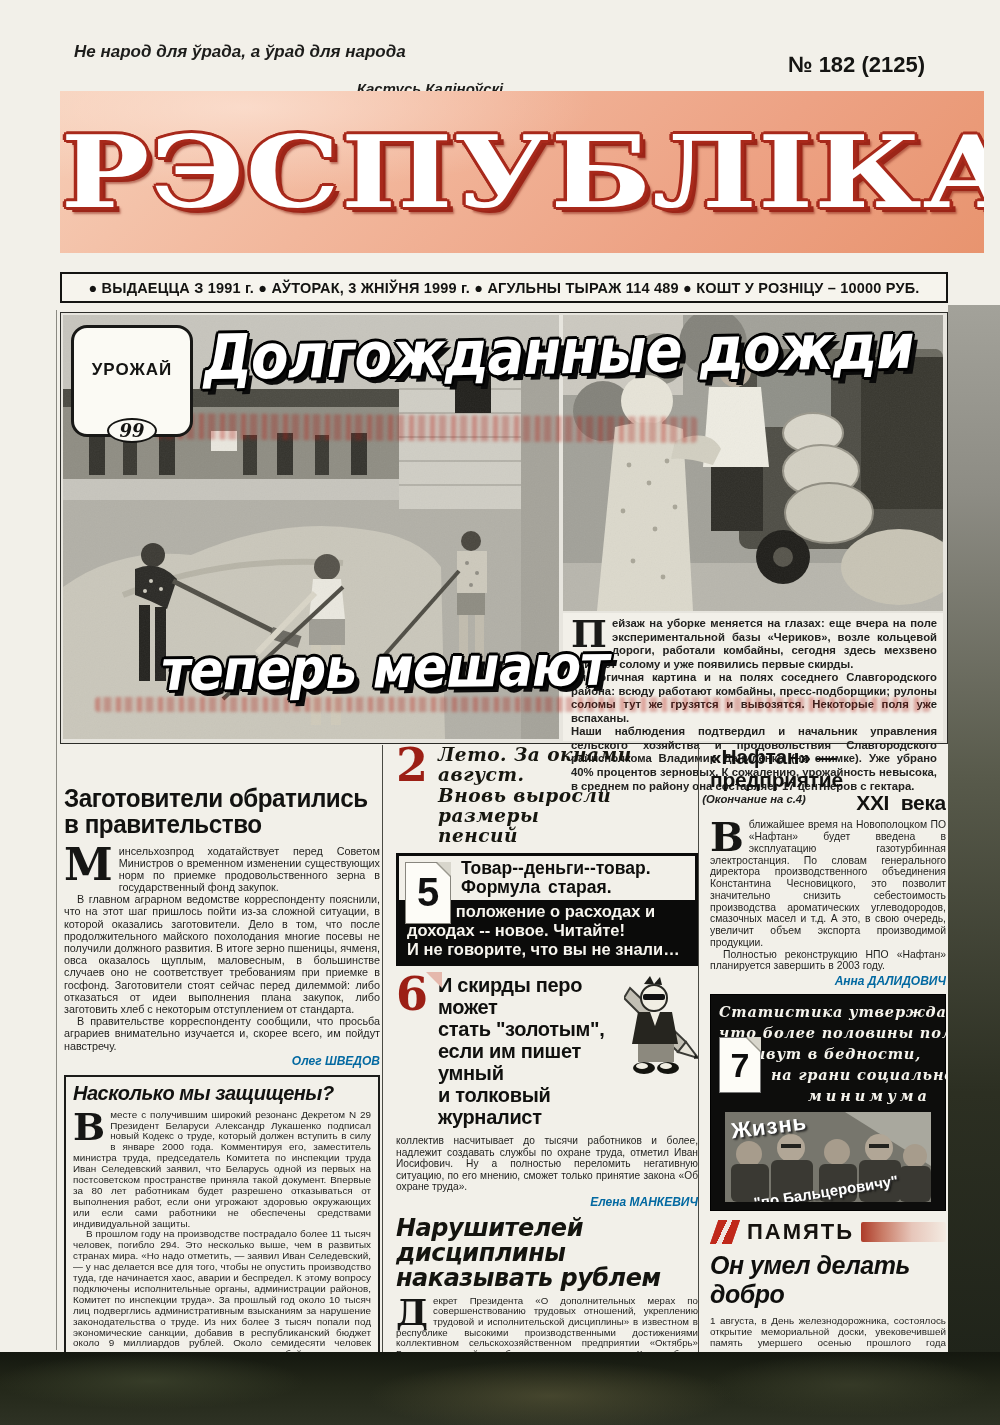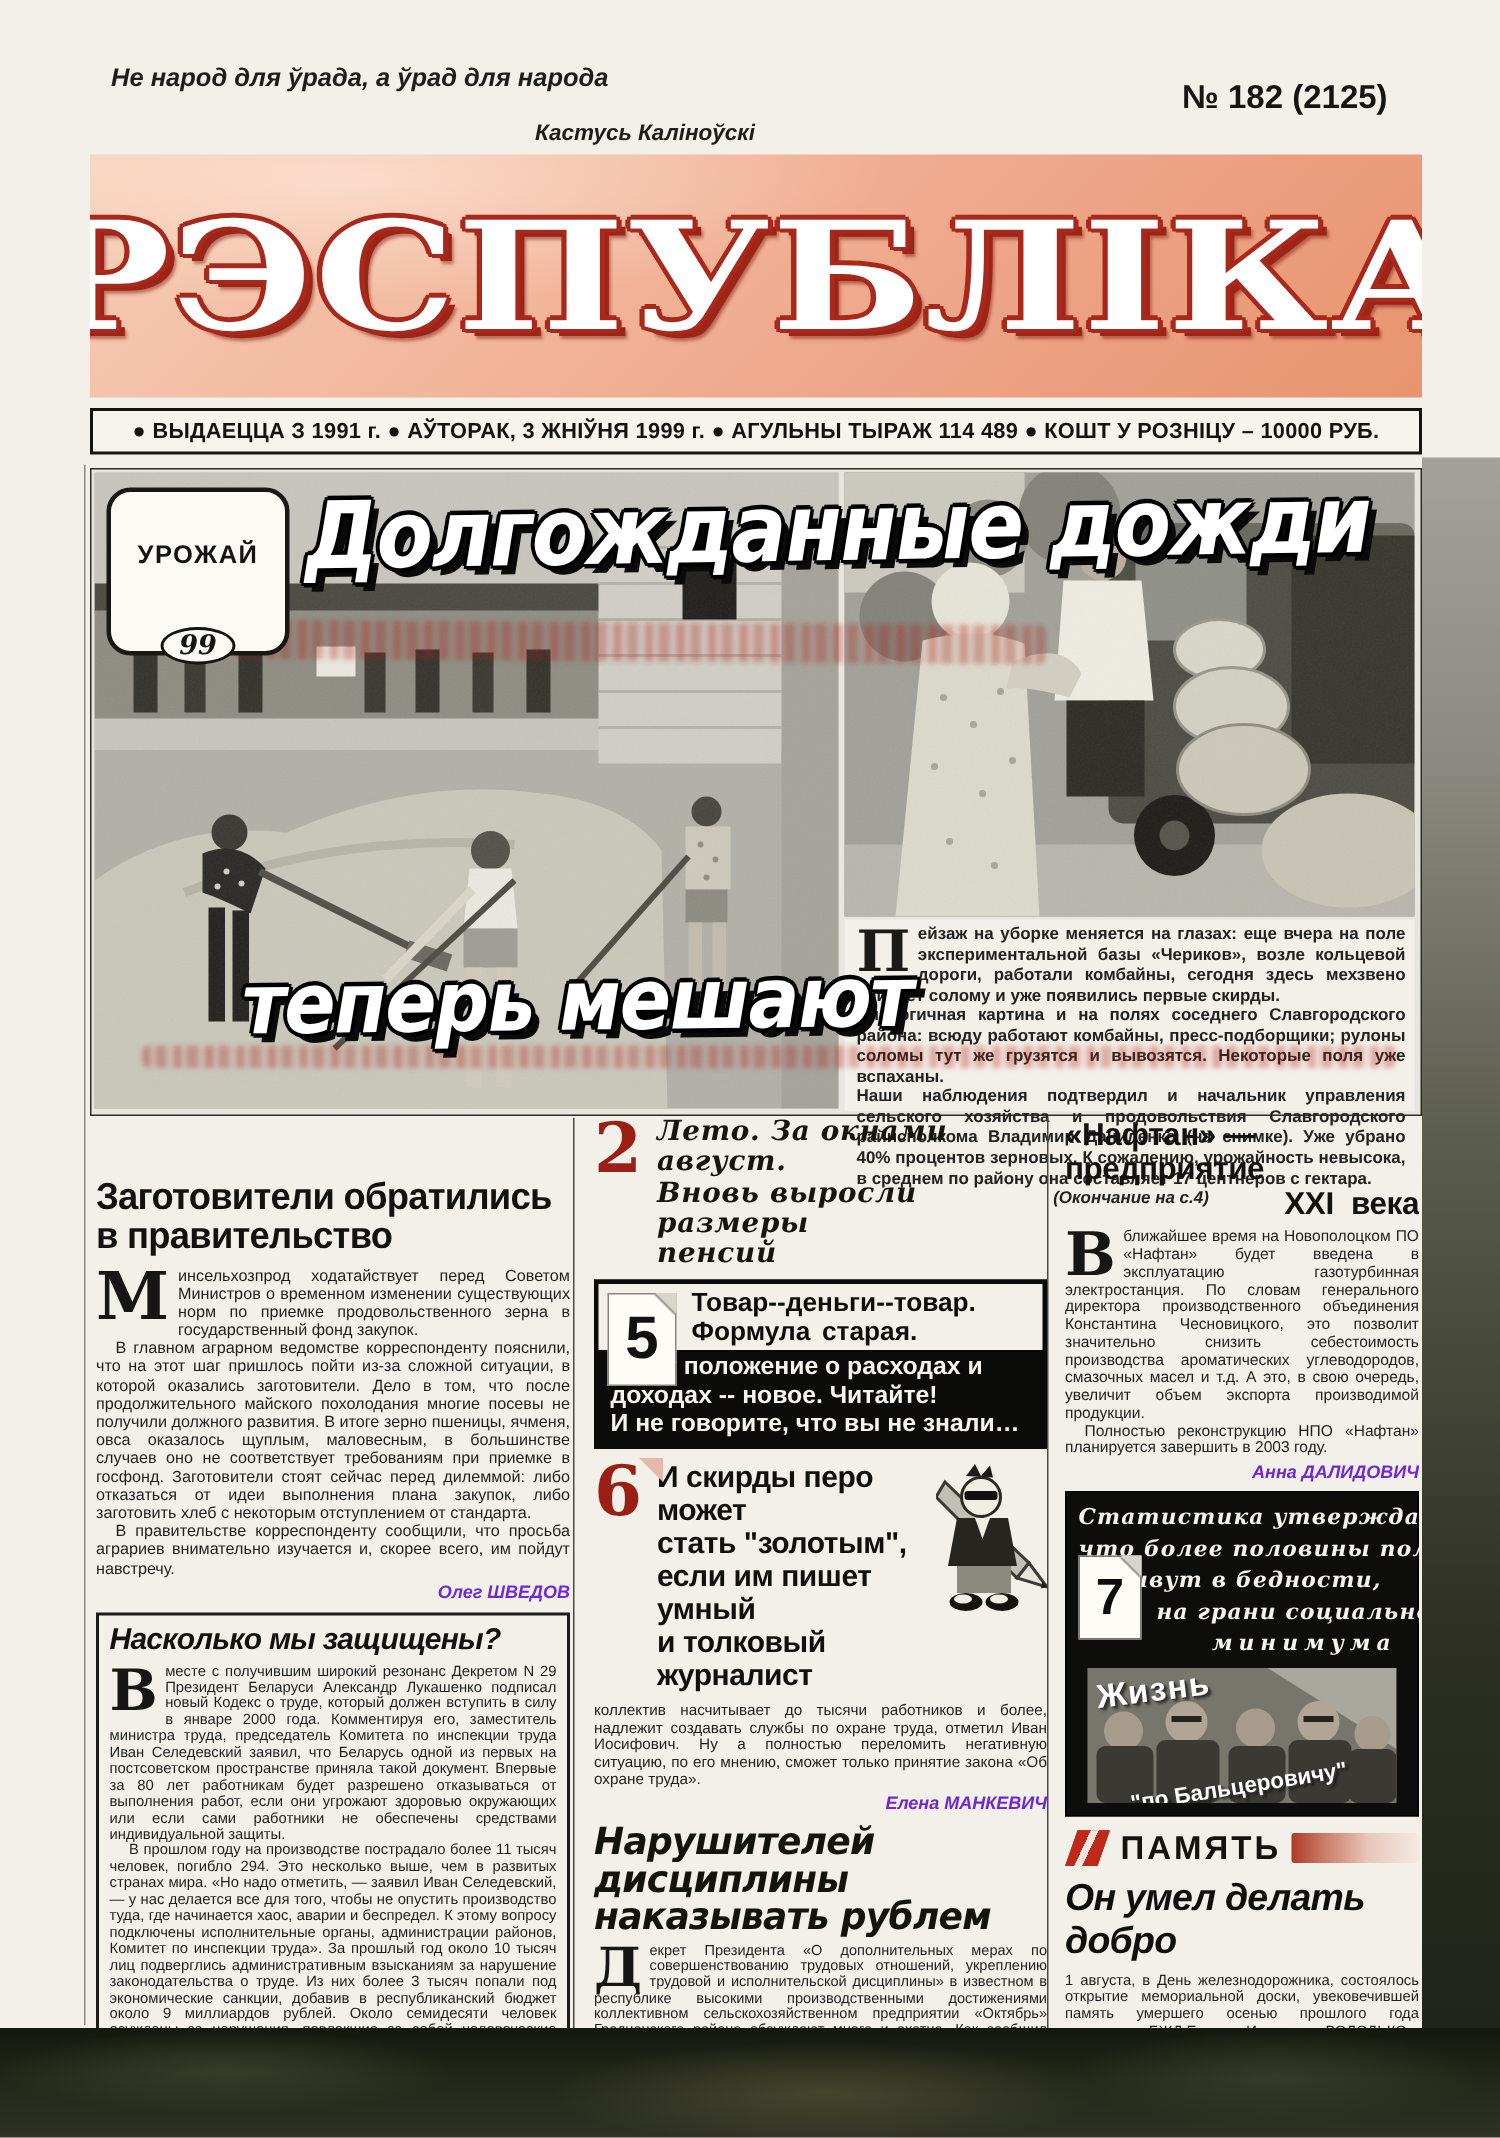--- a/index.html
+++ b/index.html
@@ -14,25 +14,25 @@
       linear-gradient(180deg,#14170f 0%, #232719 45%, #2e3224 100%);}
   .scan-strip-right{position:absolute;left:948px;top:305px;width:52px;height:1050px;
     background:linear-gradient(180deg,#a3a29a 0%,#8d8c84 18%,#585a4b 45%,#2c2f22 75%,#20241a 100%);}
   .scan-rule-left{position:absolute;left:56px;top:310px;width:1px;height:1040px;background:#8b8a82;}
 
   
   .motto{position:absolute;left:74px;top:42px;font-size:17px;font-weight:bold;font-style:italic;color:#1d1d1b;}
   .motto-author{position:absolute;left:250px;top:80px;width:360px;text-align:center;font-size:15px;font-weight:bold;font-style:italic;color:#1d1d1b;}
   .issue-number{position:absolute;left:788px;top:52px;font-size:22px;font-weight:bold;color:#151513;}
 
-  .masthead{position:absolute;left:60px;top:103px;width:888px;height:162px;overflow:hidden;
+  .masthead{position:absolute;left:60px;top:91px;width:888px;height:162px;overflow:hidden;
     display:flex;align-items:center;justify-content:center;
     background:
       radial-gradient(ellipse 500px 120px at 20% 10%, rgba(255,240,230,.55), transparent 70%),
-      linear-gradient(135deg,#f6cdb6 0%,#f2b79c 35%,#eda284 70%,#e8946f 100%);}
+      linear-gradient(135deg,#f6cdb6 0%,#f2b79c 35%,#eda284 70%,#e8946f 100%); padding-left: 36px;}
   .masthead-text{font-family:"DejaVu Serif",serif;font-weight:bold;font-size:100px;line-height:100px;color:#fff;white-space:nowrap;
     transform:scaleX(1.18);letter-spacing:1px;
     text-shadow:3px 0 #a8291b,-3px 0 #a8291b,0 3px #a8291b,0 -3px #a8291b,2px 2px #a8291b,-2px -2px #a8291b,2px -2px #a8291b,-2px 2px #a8291b,5px 5px 0 #9c2518,6px 7px 2px rgba(130,30,18,.5);}
 
   .dateline{position:absolute;left:60px;top:272px;width:884px;height:27px;border:2px solid #141412;background:#f6f4ed;
     display:flex;align-items:center;justify-content:center;font-size:14.5px;font-weight:bold;color:#131311;white-space:nowrap;letter-spacing:.2px;}
 
   
   .lead{position:absolute;left:60px;top:312px;width:886px;height:430px;border:1px solid #2c2c28;background:#e7e5de;}
   .photo-left{position:absolute;left:2px;top:2px;width:496px;height:424px;background:#bdbbb3;}
@@ -67,21 +67,21 @@
   
   .cols{position:absolute;left:60px;top:745px;width:886px;height:607px;overflow:hidden;}
   .col{position:absolute;top:0;height:607px;overflow:hidden;box-sizing:border-box;}
   .col-left{left:4px;width:316px;margin-top:40px;}
   .col-mid{left:322px;width:316px;border-left:1px solid #4a4a44;padding-left:13px;}
   .col-right{left:638px;width:248px;border-left:1px solid #4a4a44;padding-left:11px;}
 
   .art p{margin:0;text-align:justify;color:#1f1f1d;text-indent:13px;}
   .art p.first{text-indent:0;}
   .drop{float:left;font-family:"DejaVu Serif",serif;font-weight:bold;color:#161614;}
-  .byline{text-align:right;font-weight:bold;font-style:italic;font-size:12px;color:#6d28d9;margin-top:2px;}
+  .byline{text-align:right;font-weight:bold;font-style:italic;font-size:12px;color:#0369a1;margin-top:2px;}
 
   .h-zag{font-size:25px;line-height:1.05;font-weight:bold;letter-spacing:-.5px;color:#121210;margin:0 0 7px;transform:scaleX(.97);transform-origin:left;}
   .a1 p{font-size:10.8px;line-height:1.13;}
   .a1 .drop{font-size:44px;line-height:36px;margin:2px 6px 0 0;}
 
   .boxed{margin-top:7px;border:2px solid #1c1c1a;padding:5px 7px;background:#f2f0e9;}
   .h-nask{font-size:20px;font-weight:bold;font-style:italic;letter-spacing:-.5px;color:#121210;margin:0 0 5px;}
   .a2 p{font-size:9.9px;line-height:1.1;}
   .a2 .drop{font-size:38px;line-height:32px;margin:1px 5px 0 0;}
 

